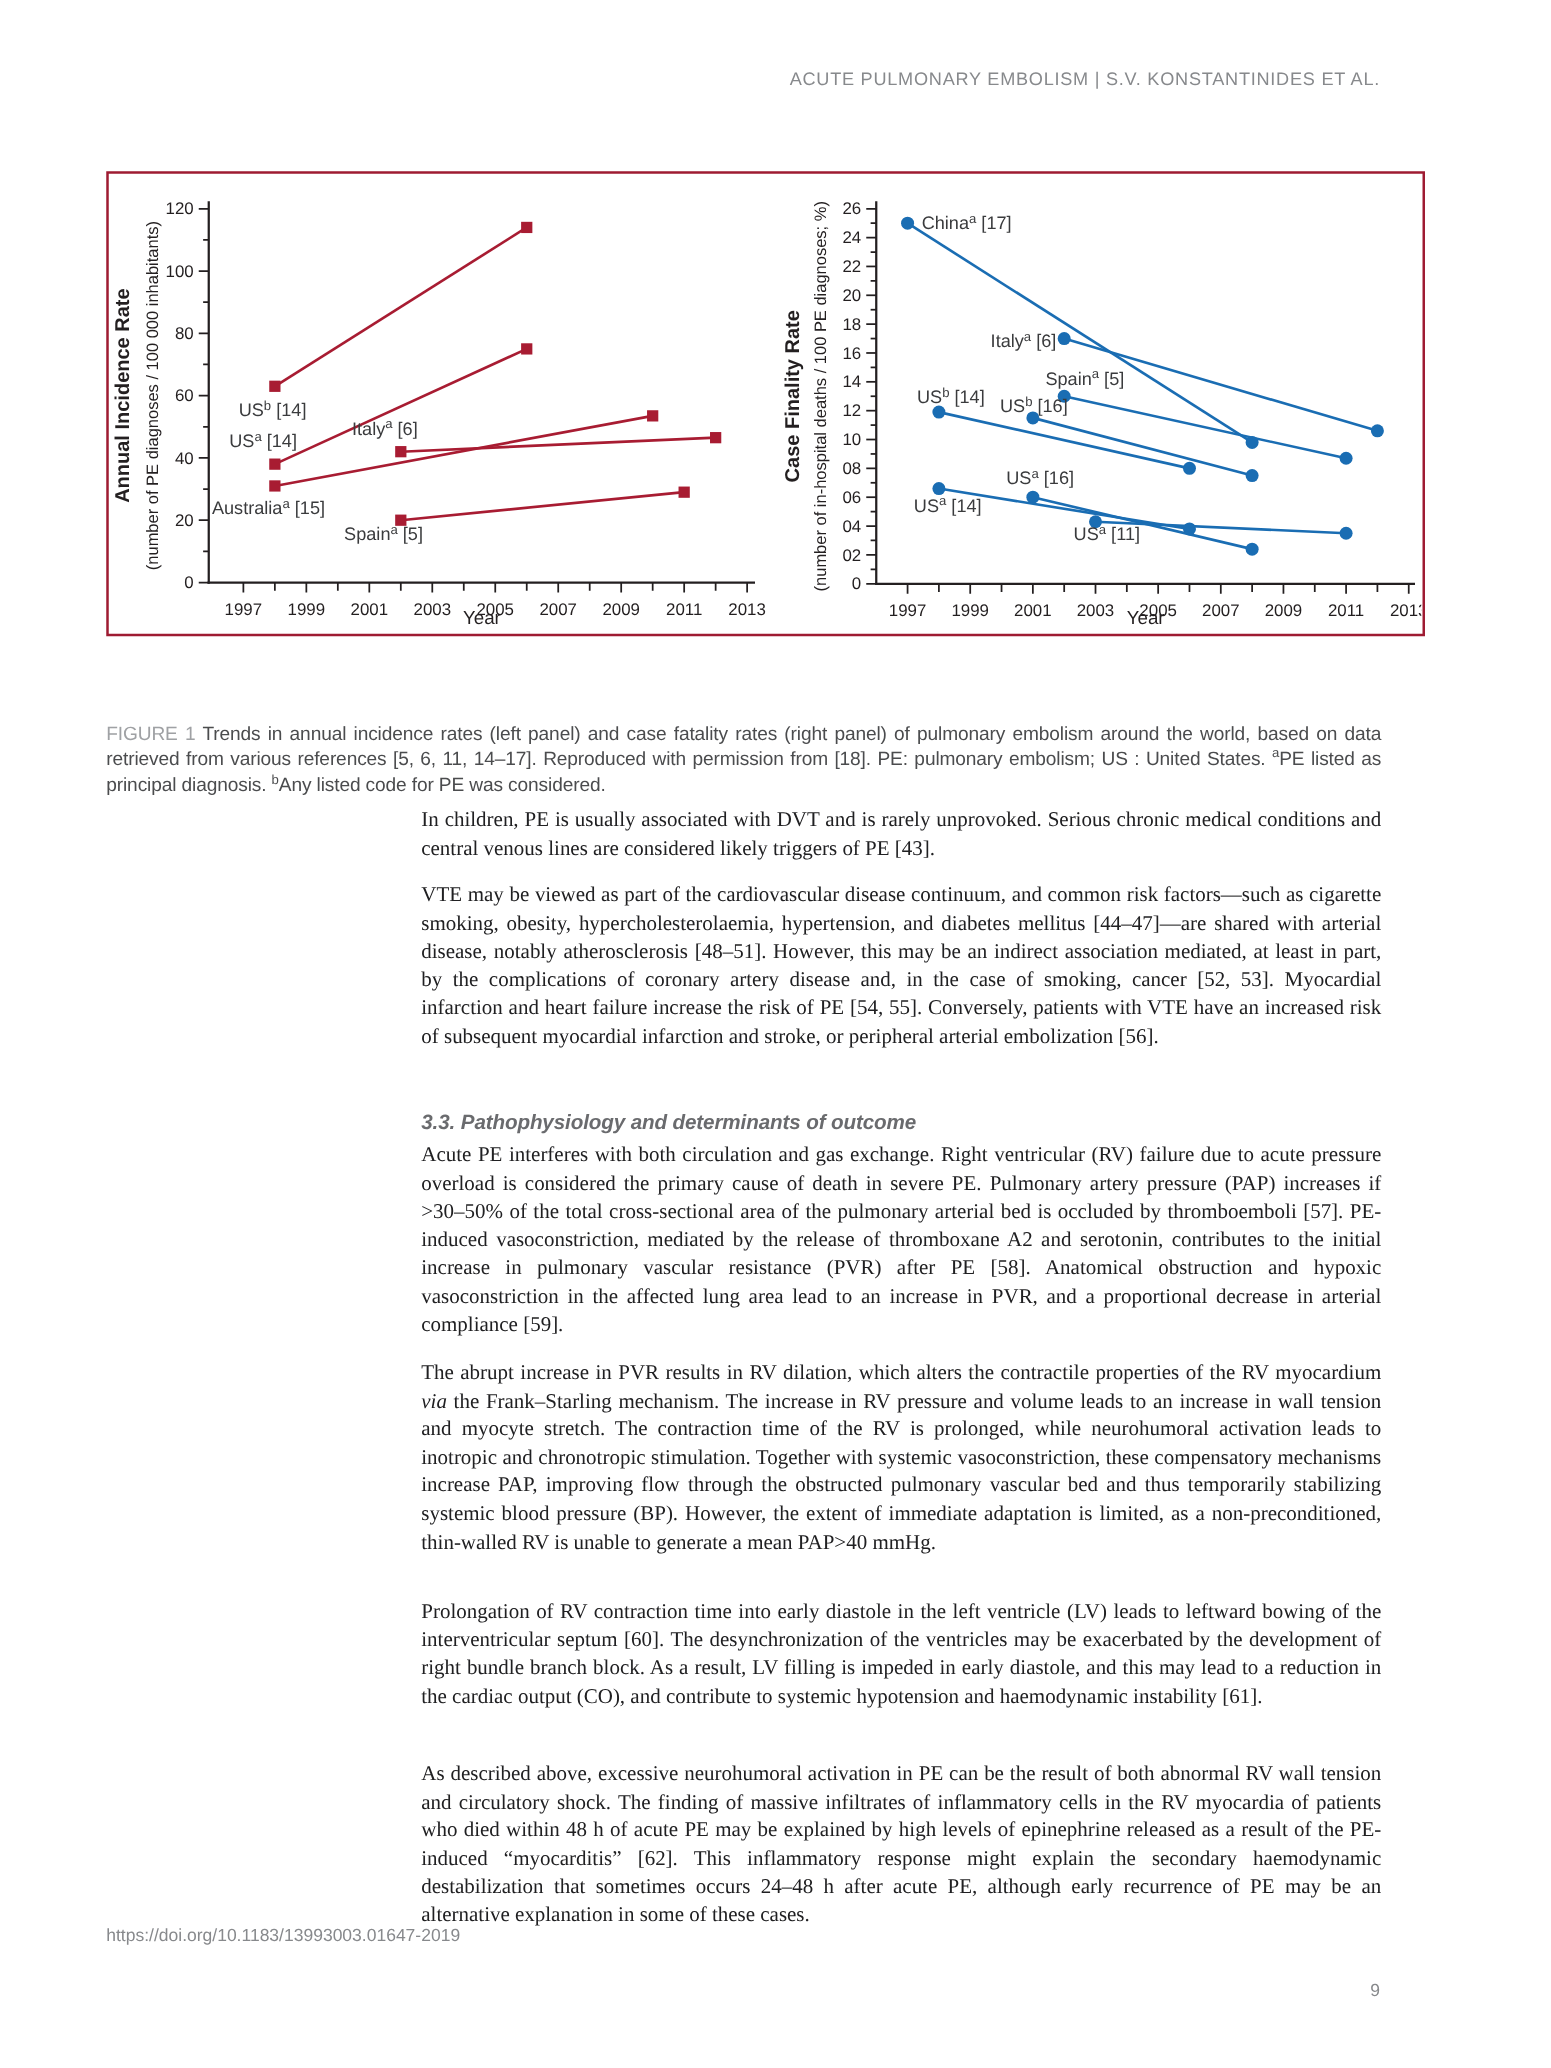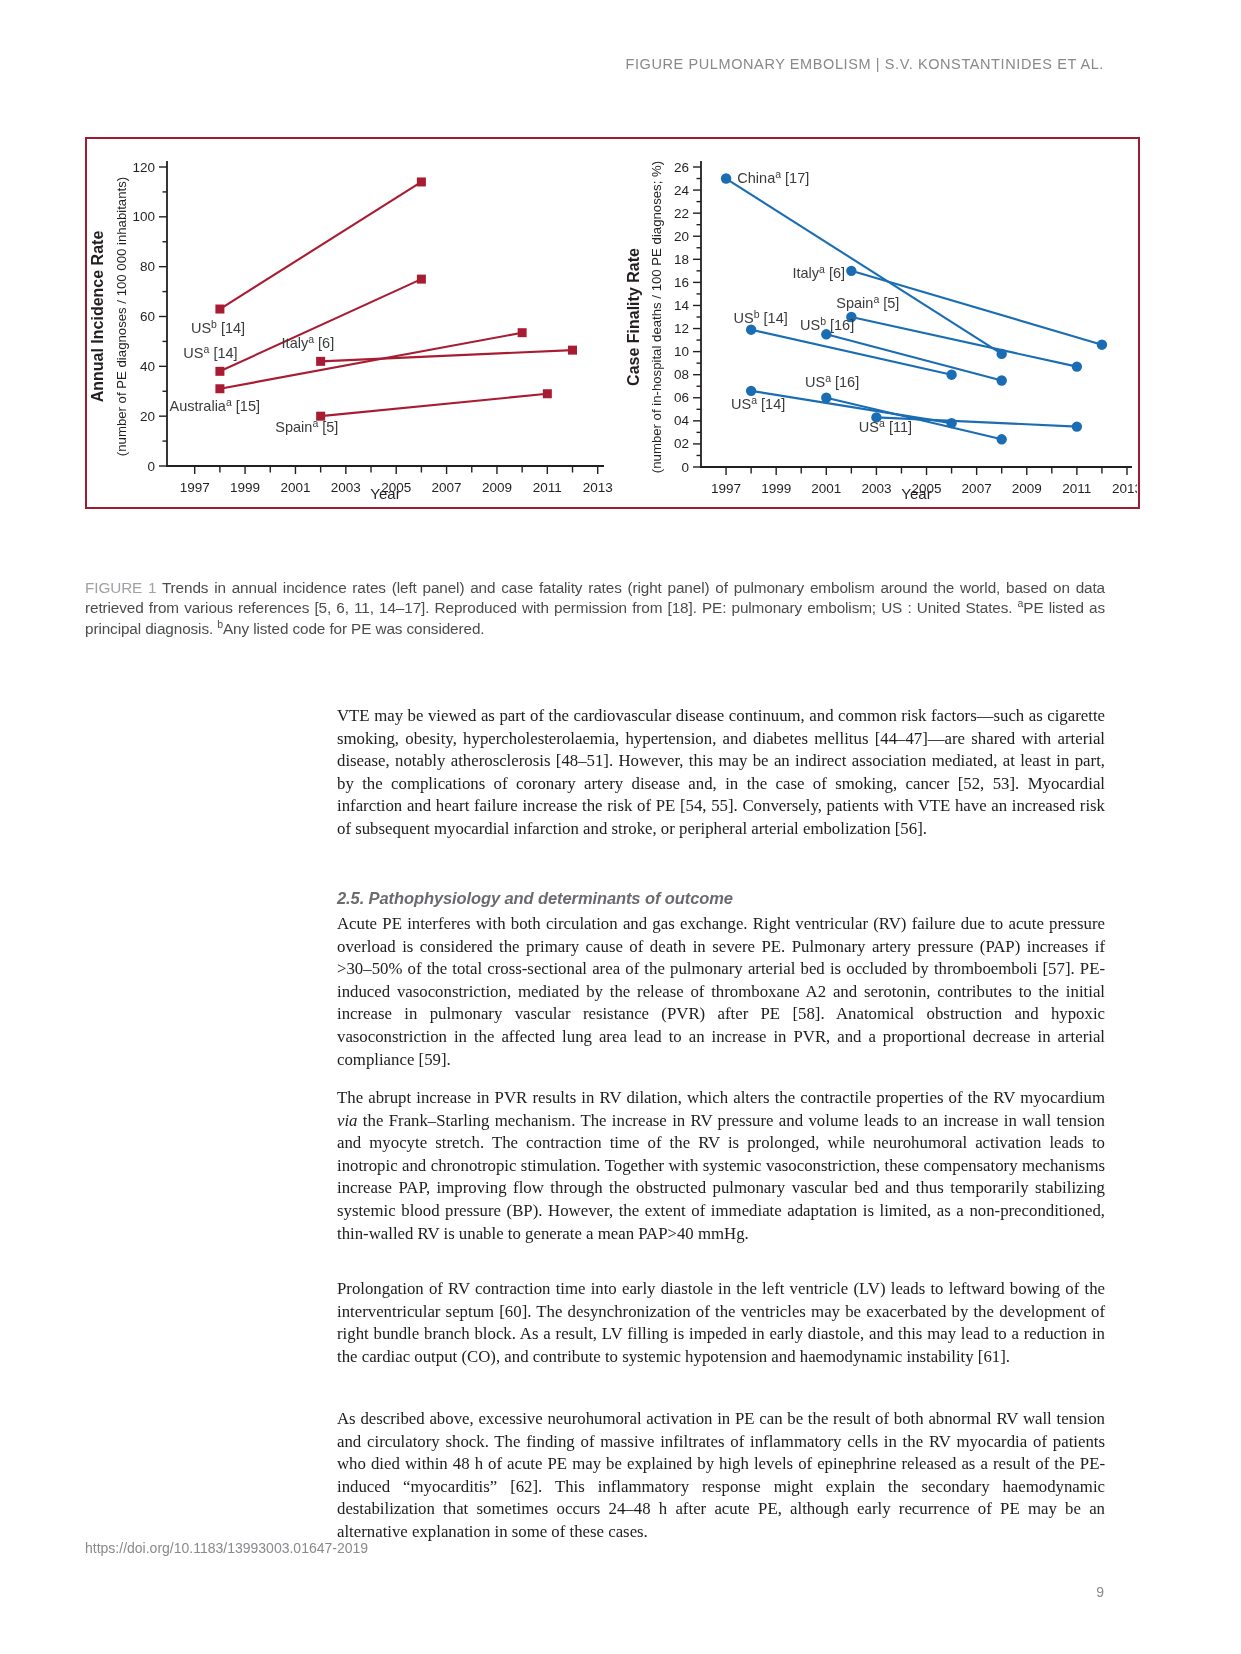--- a/index.html
+++ b/index.html
@@ -21,21 +21,21 @@
         font-size:16.5px;color:#6a6b6e;letter-spacing:-.1px;}
   .footer-doi{position:absolute;left:85px;top:1540px;font-size:14px;color:#87898c;}
   .footer-page{position:absolute;right:137px;top:1584px;font-size:14px;color:#87898c;}
   svg text{font-family:"Liberation Sans",sans-serif;}
 </style>
 </head>
 <body>
 
 <div class="page">
 
-  <div class="header">FIGURE PULMONARY EMBOLISM  |  S.V. KONSTANTINIDES ET AL.</div>
+  <div class="header">ACUTE PULMONARY EMBOLISM  |  S.V. KONSTANTINIDES ET AL.</div>
 
   <div class="figure-box">
     <svg width="1050" height="366">
       <g id="chart-left">
           <line x1="80" y1="22" x2="80" y2="328" stroke="#231f20" stroke-width="1.8"></line>
           <line x1="79" y1="327" x2="517" y2="327" stroke="#231f20" stroke-width="1.8"></line>
           <line x1="107.7060518731967" y1="327" x2="107.7060518731967" y2="335" stroke="#231f20" stroke-width="1.4"></line>
           <text x="107.7060518731967" y="353" text-anchor="middle" font-size="13.5" fill="#231f20">1997</text>
           <line x1="132.89337175792306" y1="327" x2="132.89337175792306" y2="333.5" stroke="#231f20" stroke-width="1.4"></line>
           <line x1="158.0806916426494" y1="327" x2="158.0806916426494" y2="335" stroke="#231f20" stroke-width="1.4"></line>
@@ -209,22 +209,23 @@
           <polyline points="789.4069767441856,278.38461538461536 989.8720930232548,287.61538461538464" fill="none" stroke="#1a6db3" stroke-width="2.1"></polyline>
           <circle cx="789.4069767441856" cy="278.38461538461536" r="5.2" fill="#1a6db3"></circle>
           <circle cx="989.8720930232548" cy="287.61538461538464" r="5.2" fill="#1a6db3"></circle>
           <text x="771.8662790697658" y="293.38461538461536" text-anchor="start" font-size="14.5" fill="#3a3b3d"><tspan>US</tspan><tspan dy="-5" font-size="10.5">a</tspan><tspan dy="5"> [11]</tspan></text>
         </g>
     </svg>
   </div>
 
   <div class="caption"><span class="figlabel">FIGURE 1</span><span> Trends in annual incidence rates (left panel) and case fatality rates (right panel) of pulmonary embolism around the world, based on data retrieved from various references [5, 6, 11, 14–17]. Reproduced with permission from [18]. PE: pulmonary embolism; US : United States. </span><sup>a</sup><span>PE listed as principal diagnosis. </span><sup>b</sup><span>Any listed code for PE was considered.</span></div>
 
+  <div class="para" style="top:645px"><span>In children, PE is usually associated with DVT and is rarely unprovoked. Serious chronic medical conditions and central venous lines are considered likely triggers of PE [43].</span></div>
   <div class="para" style="top:705px"><span>VTE may be viewed as part of the cardiovascular disease continuum, and common risk factors—such as cigarette smoking, obesity, hypercholesterolaemia, hypertension, and diabetes mellitus [44–47]—are shared with arterial disease, notably atherosclerosis [48–51]. However, this may be an indirect association mediated, at least in part, by the complications of coronary artery disease and, in the case of smoking, cancer [52, 53]. Myocardial infarction and heart failure increase the risk of PE [54, 55]. Conversely, patients with VTE have an increased risk of subsequent myocardial infarction and stroke, or peripheral arterial embolization [56].</span></div>
-  <div class="section-heading">2.5. Pathophysiology and determinants of outcome</div>
+  <div class="section-heading">3.3. Pathophysiology and determinants of outcome</div>
   <div class="para" style="top:913px"><span>Acute PE interferes with both circulation and gas exchange. Right ventricular (RV) failure due to acute pressure overload is considered the primary cause of death in severe PE. Pulmonary artery pressure (PAP) increases if &gt;30–50% of the total cross-sectional area of the pulmonary arterial bed is occluded by thromboemboli [57]. PE-induced vasoconstriction, mediated by the release of thromboxane A2 and serotonin, contributes to the initial increase in pulmonary vascular resistance (PVR) after PE [58]. Anatomical obstruction and hypoxic vasoconstriction in the affected lung area lead to an increase in PVR, and a proportional decrease in arterial compliance [59].</span></div>
   <div class="para" style="top:1087px"><span>The abrupt increase in PVR results in RV dilation, which alters the contractile properties of the RV myocardium </span><em>via</em><span> the Frank–Starling mechanism. The increase in RV pressure and volume leads to an increase in wall tension and myocyte stretch. The contraction time of the RV is prolonged, while neurohumoral activation leads to inotropic and chronotropic stimulation. Together with systemic vasoconstriction, these compensatory mechanisms increase PAP, improving flow through the obstructed pulmonary vascular bed and thus temporarily stabilizing systemic blood pressure (BP). However, the extent of immediate adaptation is limited, as a non-preconditioned, thin-walled RV is unable to generate a mean PAP&gt;40 mmHg.</span></div>
   <div class="para" style="top:1278px"><span>Prolongation of RV contraction time into early diastole in the left ventricle (LV) leads to leftward bowing of the interventricular septum [60]. The desynchronization of the ventricles may be exacerbated by the development of right bundle branch block. As a result, LV filling is impeded in early diastole, and this may lead to a reduction in the cardiac output (CO), and contribute to systemic hypotension and haemodynamic instability [61].</span></div>
   <div class="para" style="top:1408px"><span>As described above, excessive neurohumoral activation in PE can be the result of both abnormal RV wall tension and circulatory shock. The finding of massive infiltrates of inflammatory cells in the RV myocardia of patients who died within 48 h of acute PE may be explained by high levels of epinephrine released as a result of the PE-induced “myocarditis” [62]. This inflammatory response might explain the secondary haemodynamic destabilization that sometimes occurs 24–48 h after acute PE, although early recurrence of PE may be an alternative explanation in some of these cases.</span></div>
 
   <div class="footer-doi">https://doi.org/10.1183/13993003.01647-2019</div>
   <div class="footer-page">9</div>
 
 </div>
 

